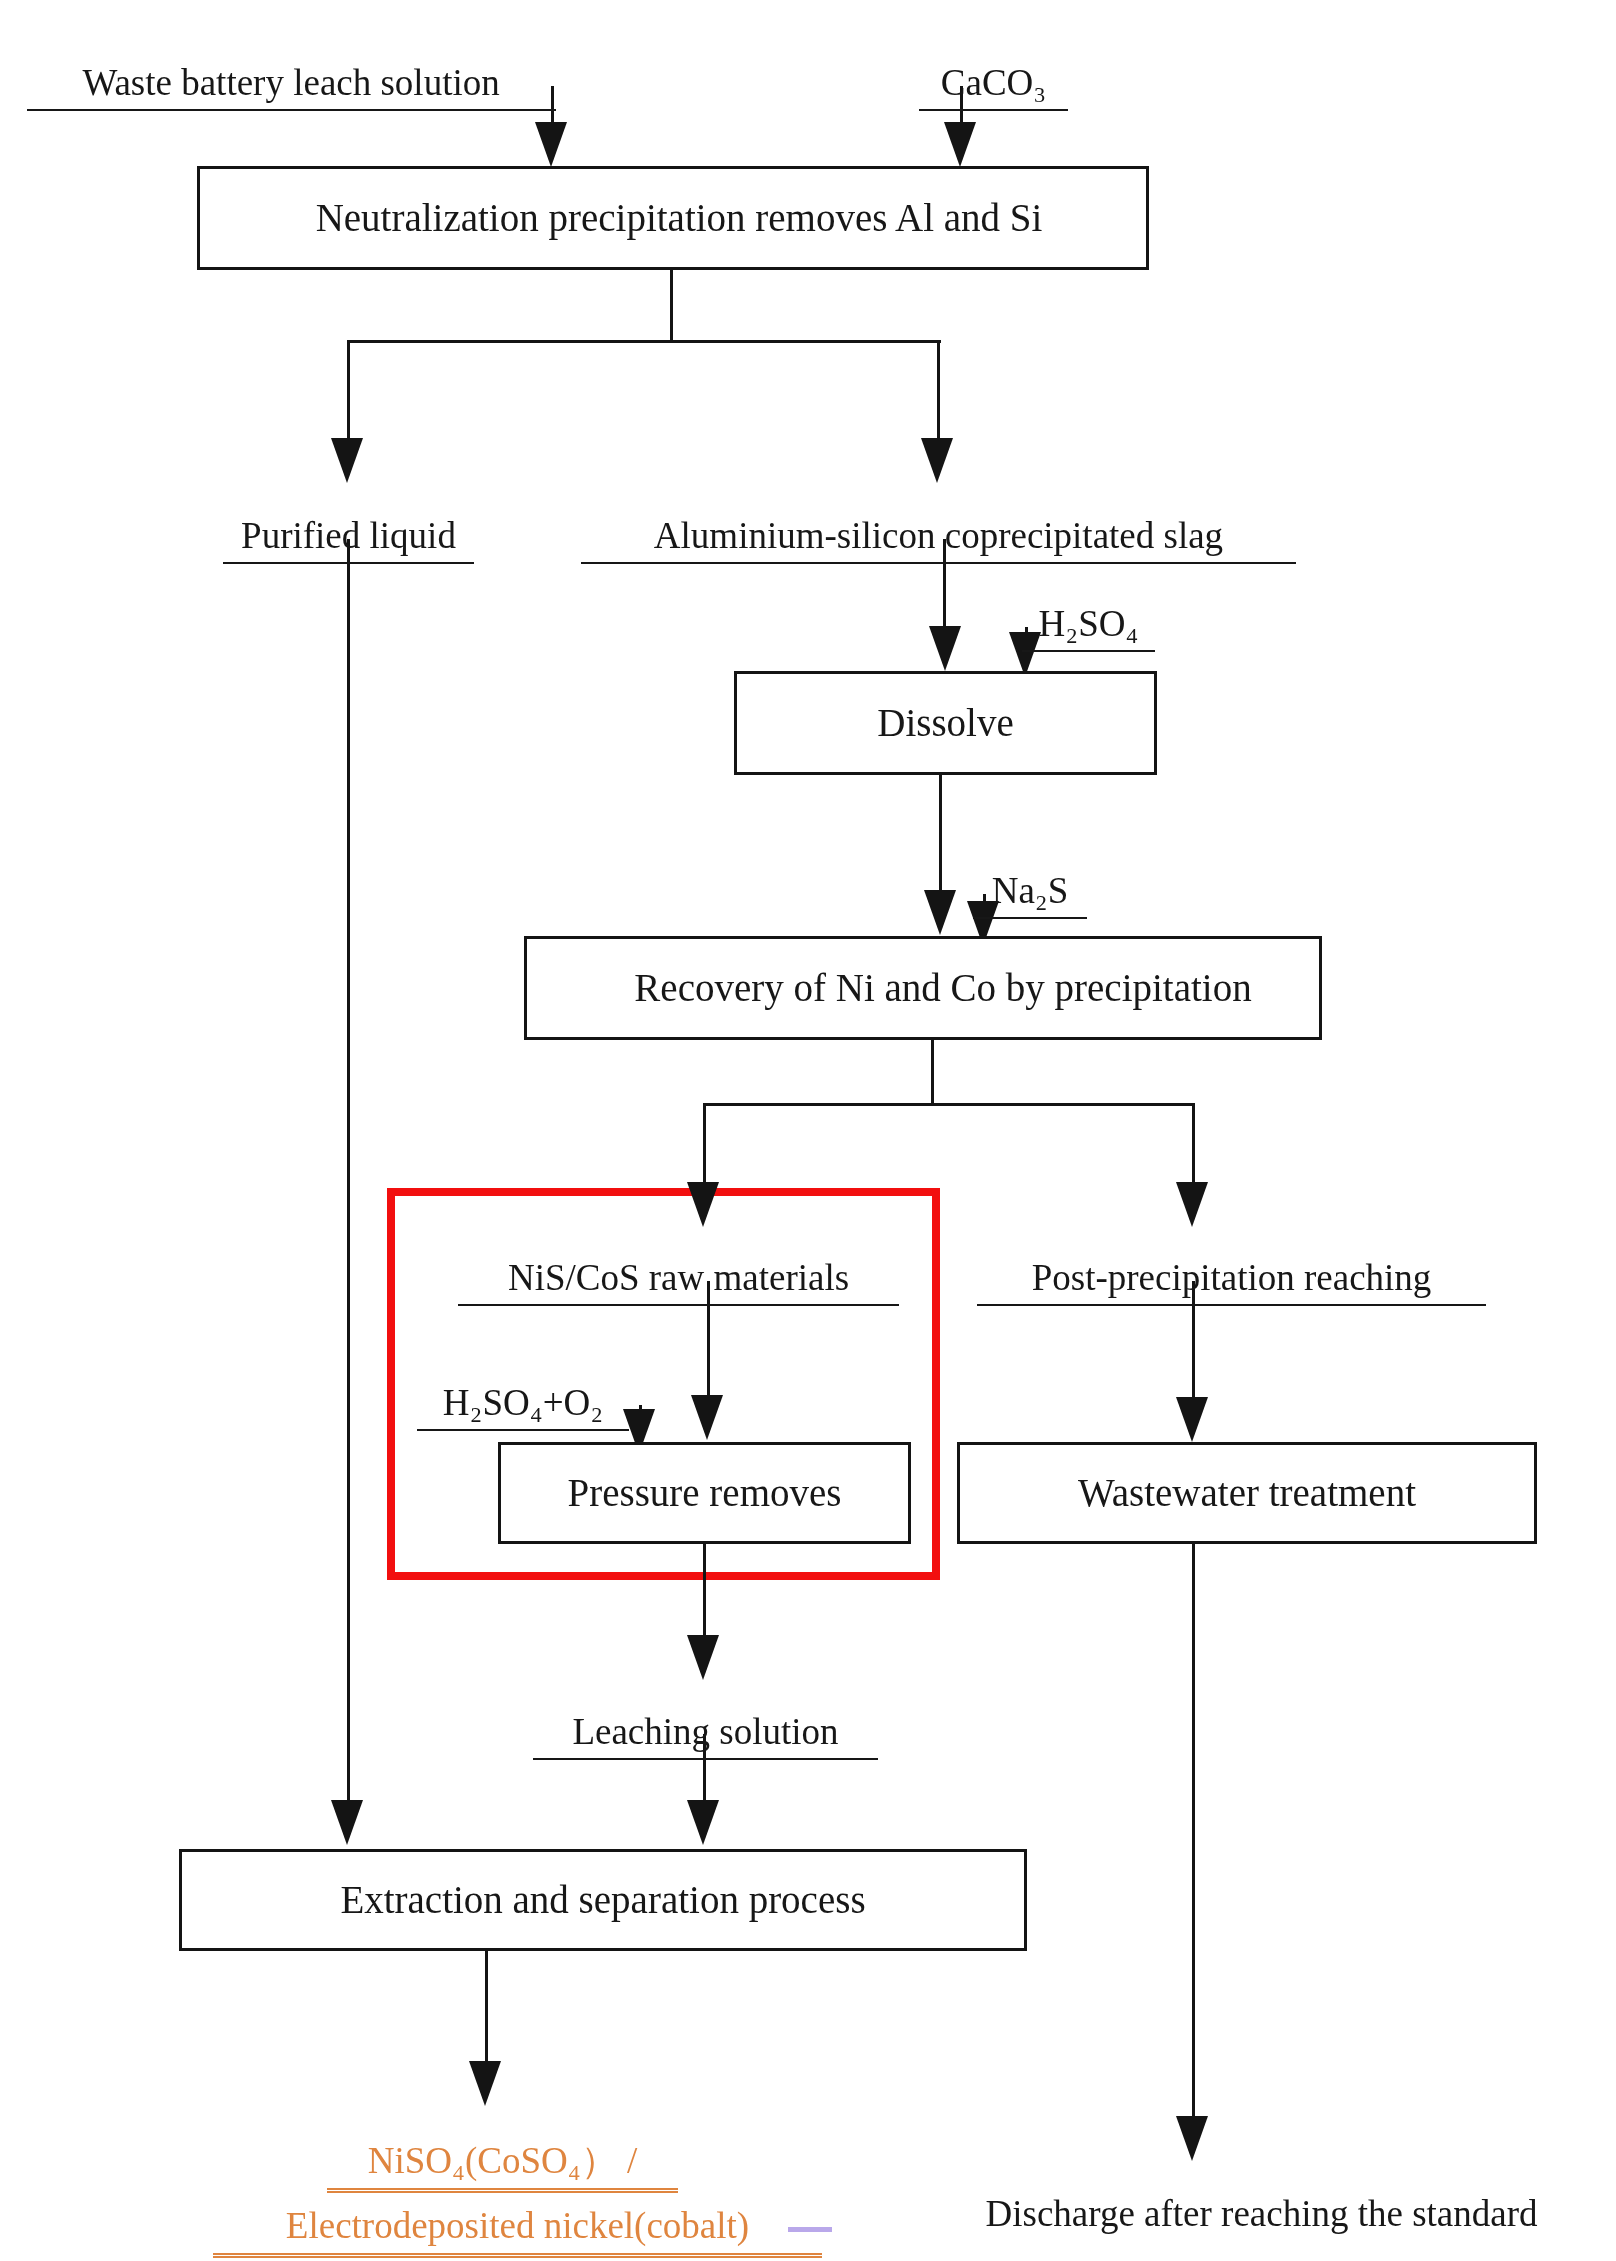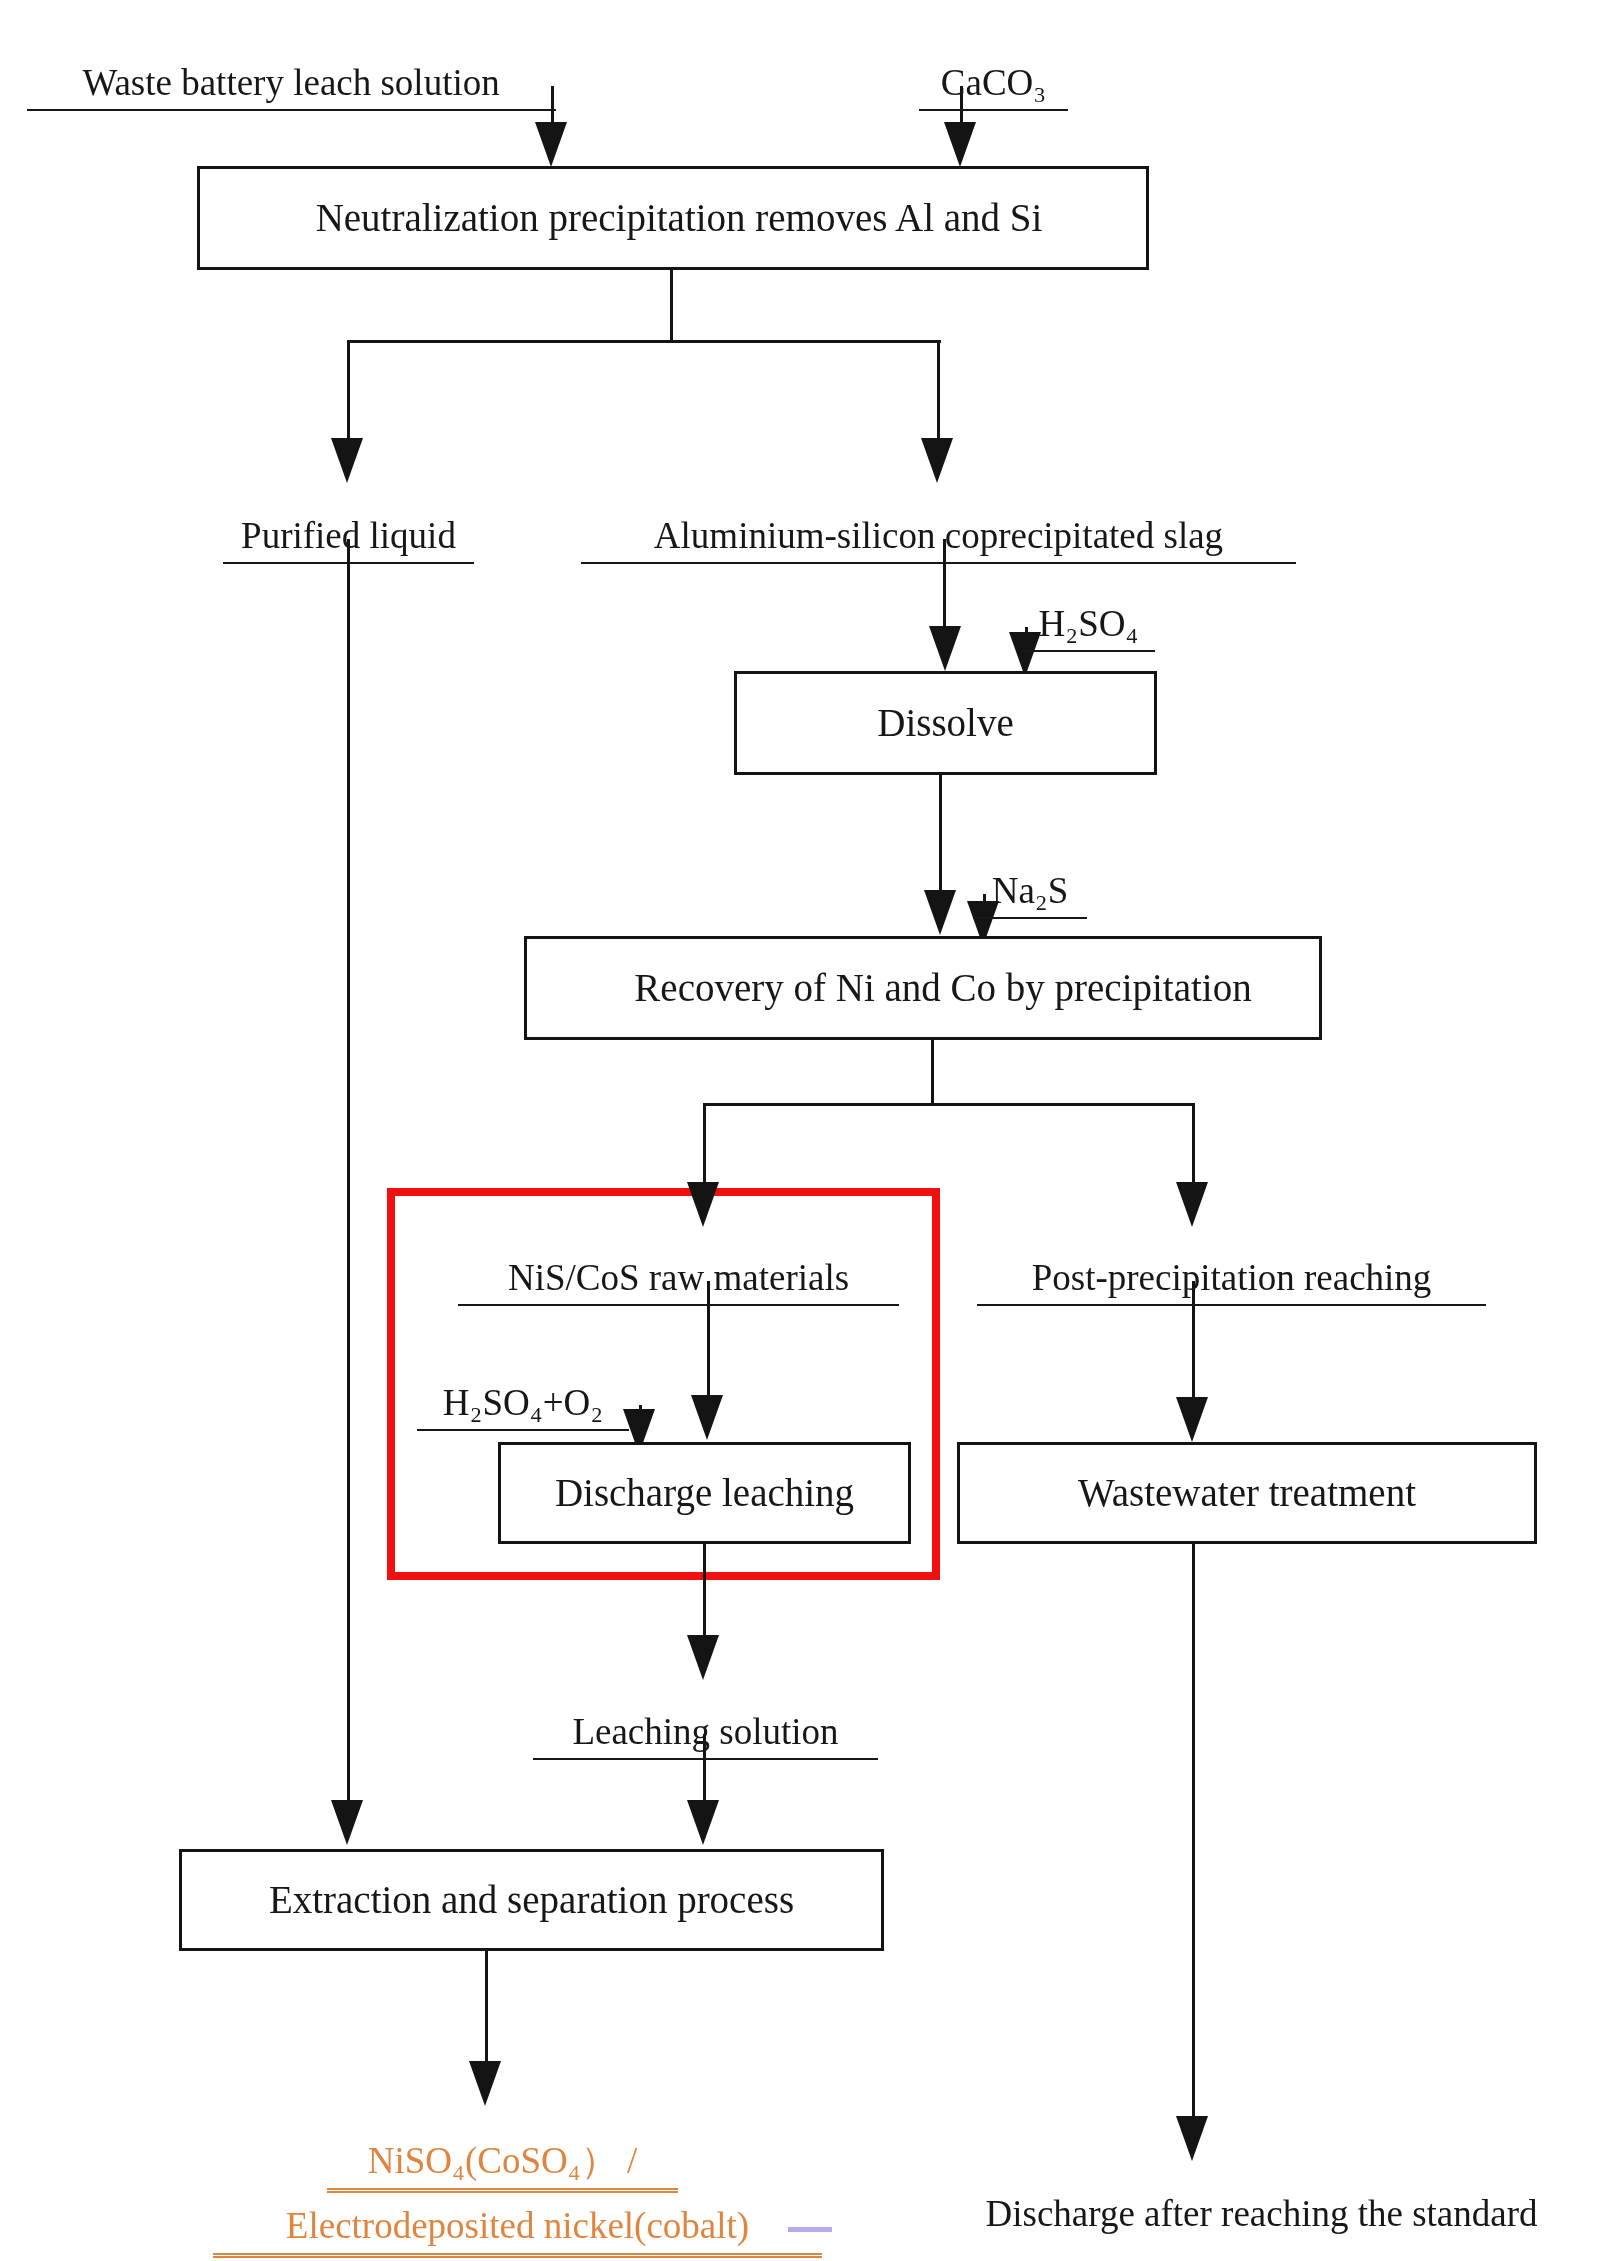--- a/index.html
+++ b/index.html
@@ -62,21 +62,21 @@
   #lb-product1  {left:327px; top:2112px;width:351px;}
   #lb-product2  {left:213px; top:2177px;width:609px;}
   #lb-discharge {left:904px;top:2165px;width:715px;}
 
   
   #bx-neutral   {left:197px; top:166px; width:952px;height:104px;padding-left:12px;}
   #bx-dissolve  {left:734px;top:671px;width:423px; height:104px;}
   #bx-recovery  {left:524px; top:936px;width:798px;height:104px;padding-left:40px;}
   #bx-pressure  {left:498px; top:1442px;width:413px; height:102px;}
   #bx-wastewater{left:957px;top:1442px;width:580px;height:102px;}
-  #bx-extraction{left:179px; top:1849px;width:705px;height:102px;}
+  #bx-extraction{left:179px; top:1849px;width:848px;height:102px;}
 
   
   #l1 {left:551px;top:86px; width:3.2px;height:38px;}
   #l2 {left:960px;top:86px; width:3.2px;height:38px;}
   #a1 {left:535px;top:122px;}
   #a2 {left:944px;top:122px;}
   #l3 {left:670px;top:269px; width:3.2px;height:73px;}
   #l4 {left:347px; top:340px; width:594px;height:3.2px;}
   #l5 {left:347px; top:340px; width:3.2px;height:99px;}
   #l6 {left:937px;top:340px; width:3.2px;height:99px;}
@@ -168,21 +168,21 @@
   <div class="lbl u" id="lb-h2so4">H₂SO₄</div>
   <div class="lbl u" id="lb-na2s">Na₂S</div>
   <div class="lbl u" id="lb-niscos">NiS/CoS raw materials</div>
   <div class="lbl u" id="lb-postprec">Post-precipitation reaching</div>
   <div class="lbl u" id="lb-h2so4o2">H₂SO₄+O₂</div>
   <div class="lbl u" id="lb-leaching">Leaching solution</div>
 
   <div class="box" id="bx-neutral">Neutralization precipitation removes Al and Si</div>
   <div class="box" id="bx-dissolve">Dissolve</div>
   <div class="box" id="bx-recovery">Recovery of Ni and Co by precipitation</div>
-  <div class="box" id="bx-pressure">Discharge leaching</div>
+  <div class="box" id="bx-pressure">Pressure removes</div>
   <div class="box" id="bx-wastewater">Wastewater treatment</div>
   <div class="box" id="bx-extraction">Extraction and separation process</div>
 
   <div class="lbl orange u-orange" id="lb-product1">NiSO₄(CoSO₄） /</div>
   <div class="lbl orange u-orange" id="lb-product2">Electrodeposited nickel(cobalt)</div>
   <div id="lavender-tail"></div>
   <div class="lbl" id="lb-discharge">Discharge after reaching the standard</div>
 
 </div>
 

